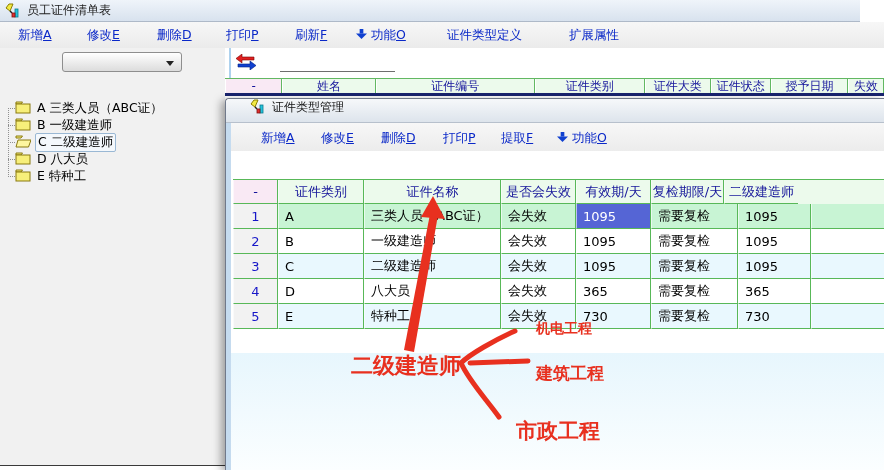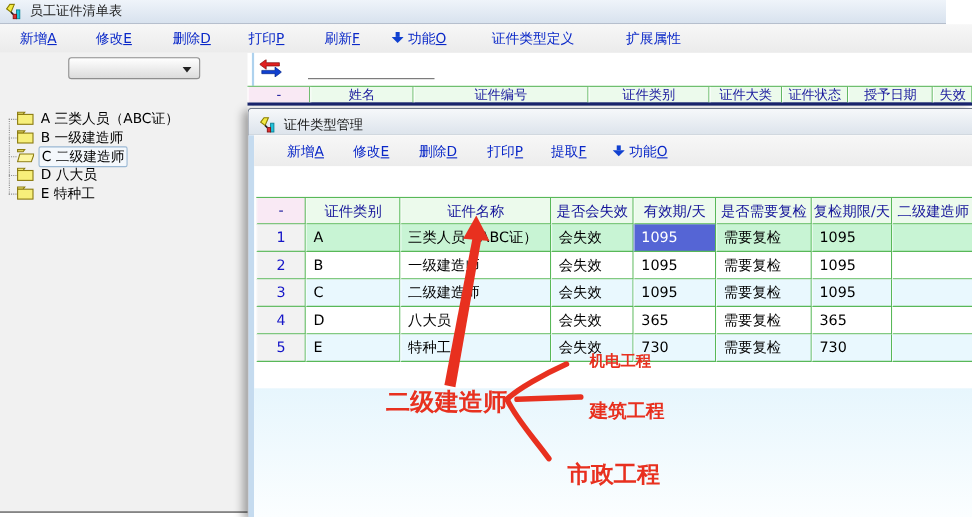--- a/index.html
+++ b/index.html
@@ -47,21 +47,21 @@
   .tree-item .stub { width:7px; border-top:1px dotted #909090; }
   .tree-item .lbl { font-size:12.5px; color:#000; margin-left:4px; white-space:nowrap; padding:0 2px; }
   .tree-item.selected .lbl { border:1px solid #9ab8d4; background:#f4f8fc; border-radius:2px;text-align:center; }
 
   
   .child-window { position:absolute; left:225px; top:98px; width:659px; height:372px;
     border-radius:4px 0 0 0; box-shadow:-4px 2px 9px rgba(0,0,0,0.35);
     border-top:1px solid #70798a; border-left:1px solid #70798a; background:#fff; }
   .child-titlebar { height:24px; background:linear-gradient(180deg,#f6f8fa,#dde4ec);
     border-bottom:1px solid #b7c0cc; border-radius:4px 0 0 0;
-    display:flex; align-items:flex-end; padding-left:10px; }
+    display:flex; align-items:flex-start; padding-left:24px; }
   .child-titlebar .ttl { font-size:12px; color:#141414; margin-left:6px; }
   .child-body { position:absolute; left:0; top:24px; right:0; bottom:0;
     border-left:5px solid #c5dbef; background:#ffffff; }
   .child-toolbar { position:relative; height:28px; background:linear-gradient(180deg,#f7f7f7,#ececec); }
   .child-toolbar .tb-item { top:6px; }
   .lower-bg { position:absolute; left:0; top:230px; right:0; bottom:0;
     background:linear-gradient(180deg,#e7f6fd,#fbfeff); }
 
   
   .child-table { position:absolute; left:2px; top:56px; width:652px;
@@ -220,21 +220,20 @@
 
       <div class="lower-bg"></div>
 
       <div class="child-table">
         <div class="trow hrow">
           <div class="tcell c0 pink">-</div>
           <div class="tcell c1">证件类别</div>
           <div class="tcell c2">证件名称</div>
           <div class="tcell c3">是否会失效</div>
           <div class="tcell c4">有效期/天</div>
-          <div class="tcell c5">是否需要复检</div>
           <div class="tcell c6">复检期限/天</div>
           <div class="tcell c7">二级建造师</div>
         </div>
 
         <div class="trow sel-row">
           <div class="tcell c0 rnum">1</div>
           <div class="tcell c1">A</div>
           <div class="tcell c2">三类人员（ABC证）</div>
           <div class="tcell c3">会失效</div>
           <div class="tcell c4 selcell">1095</div>

